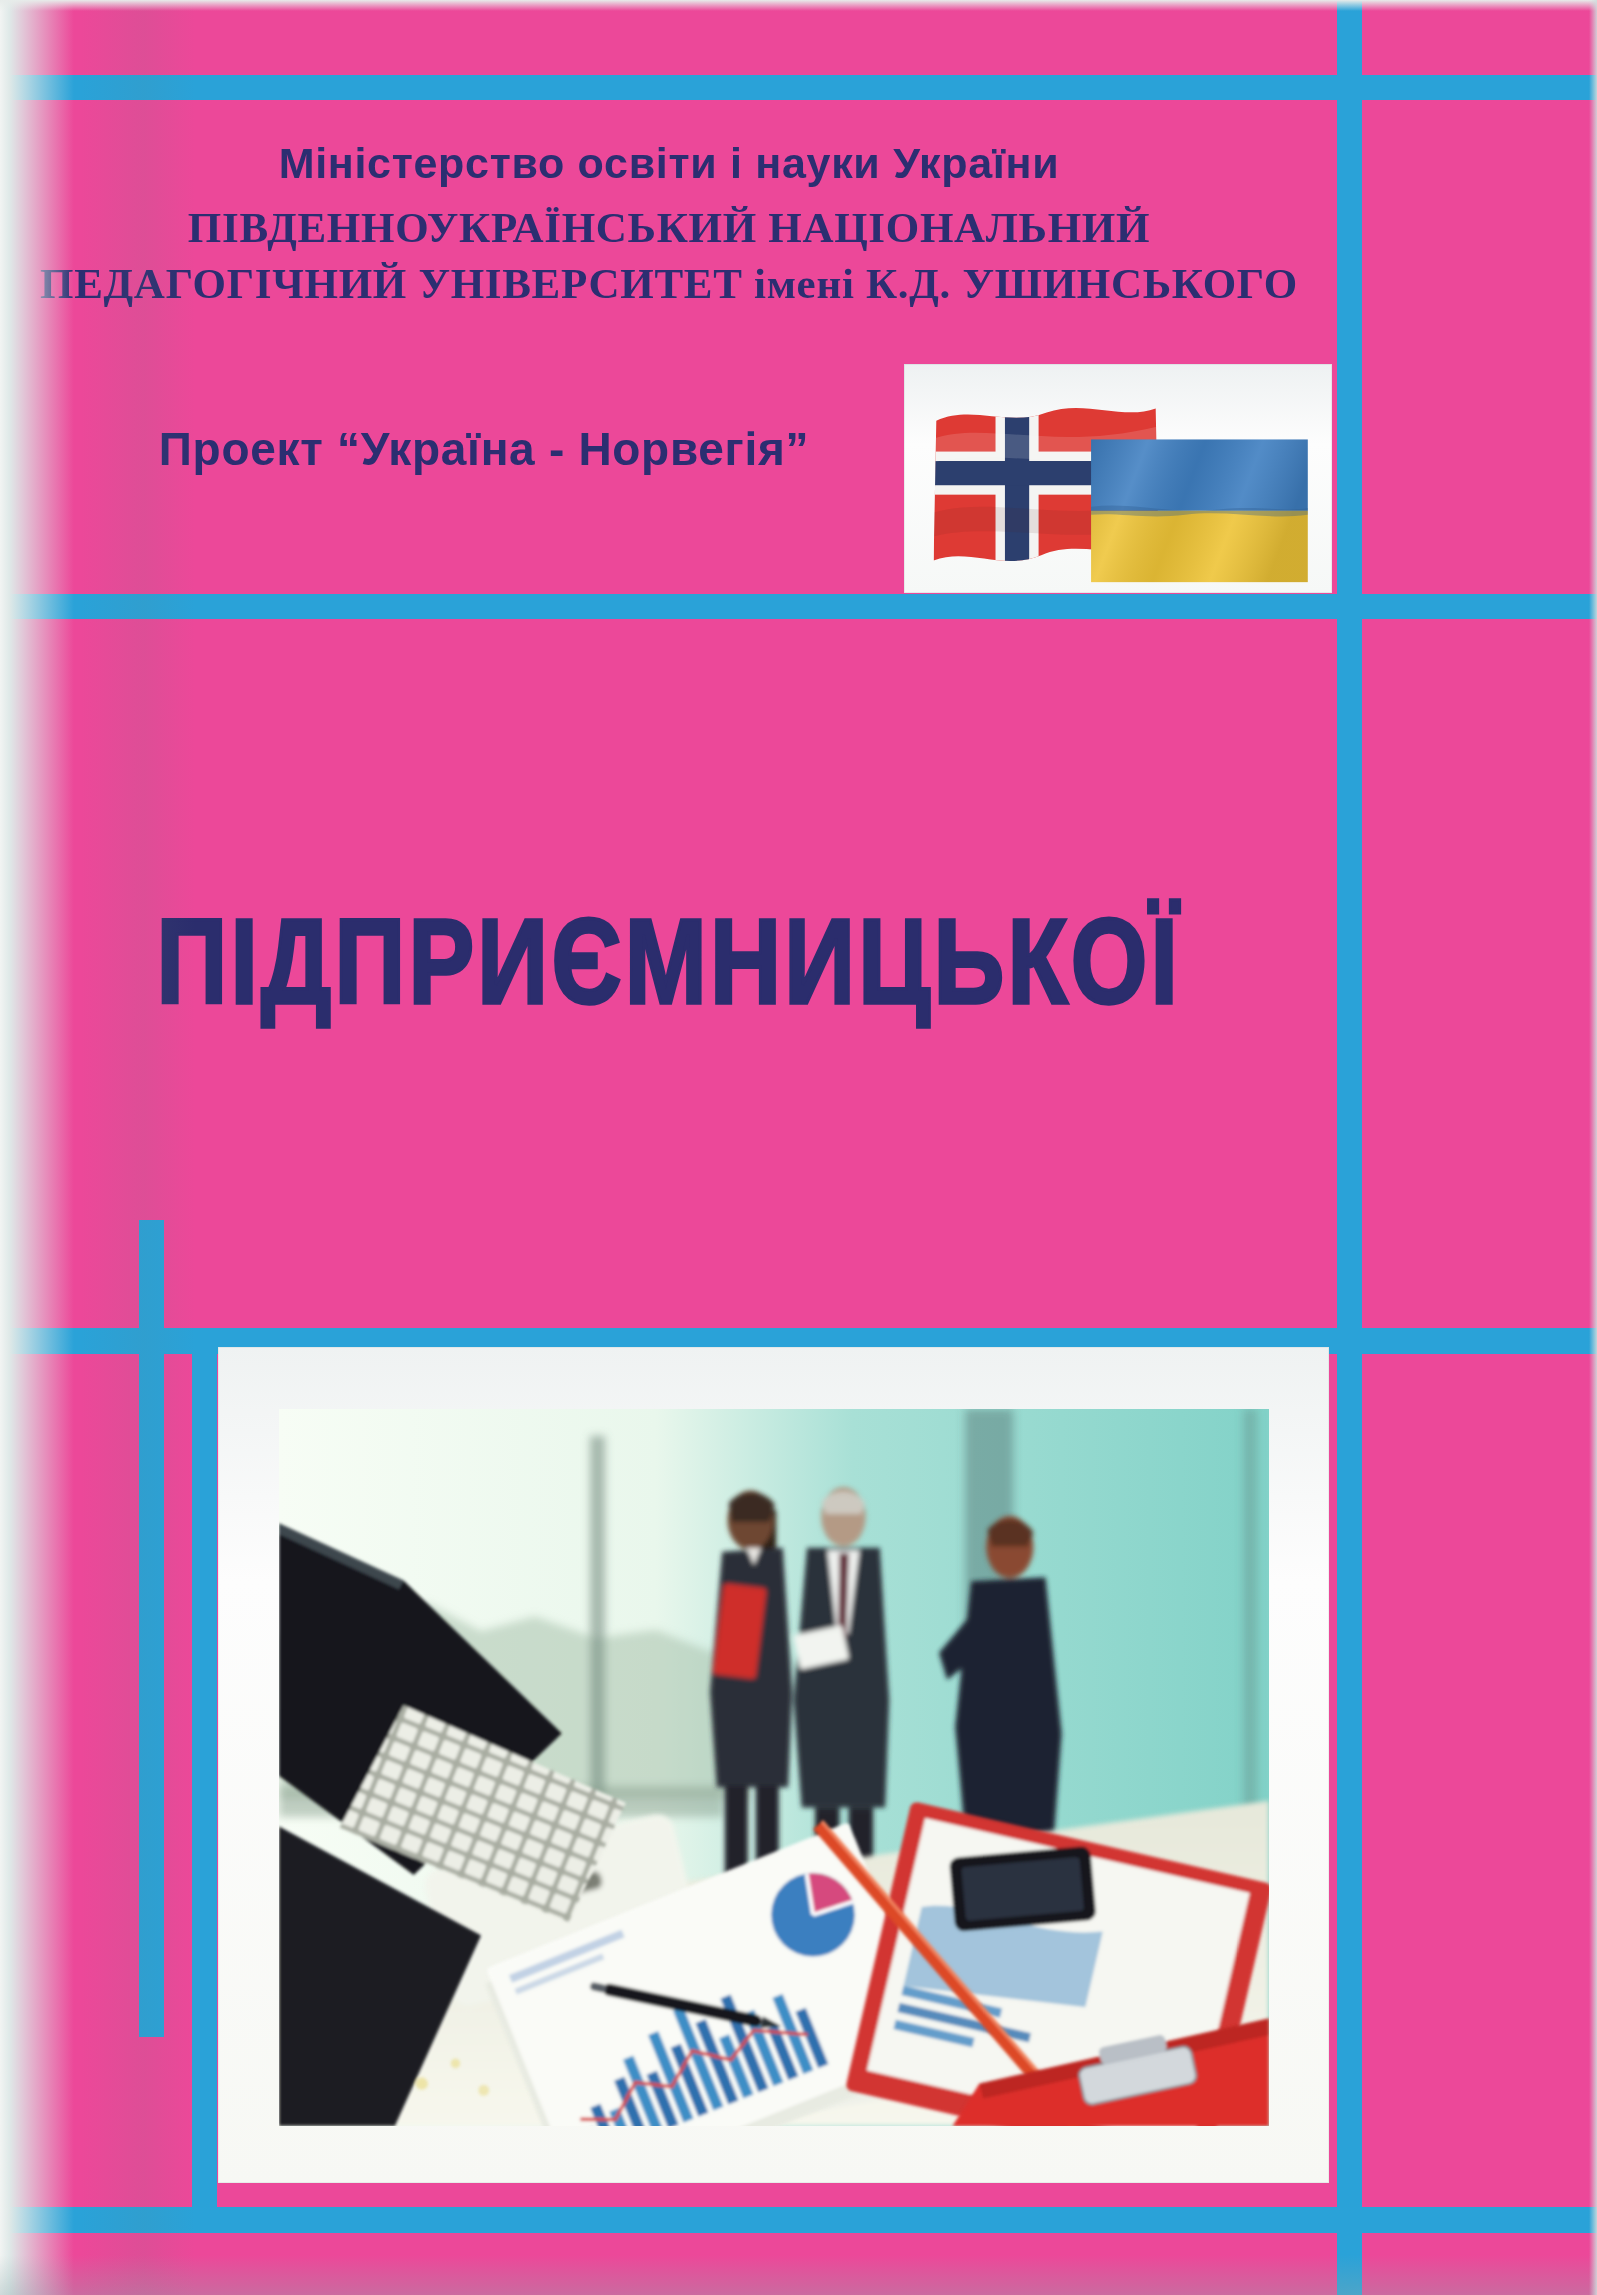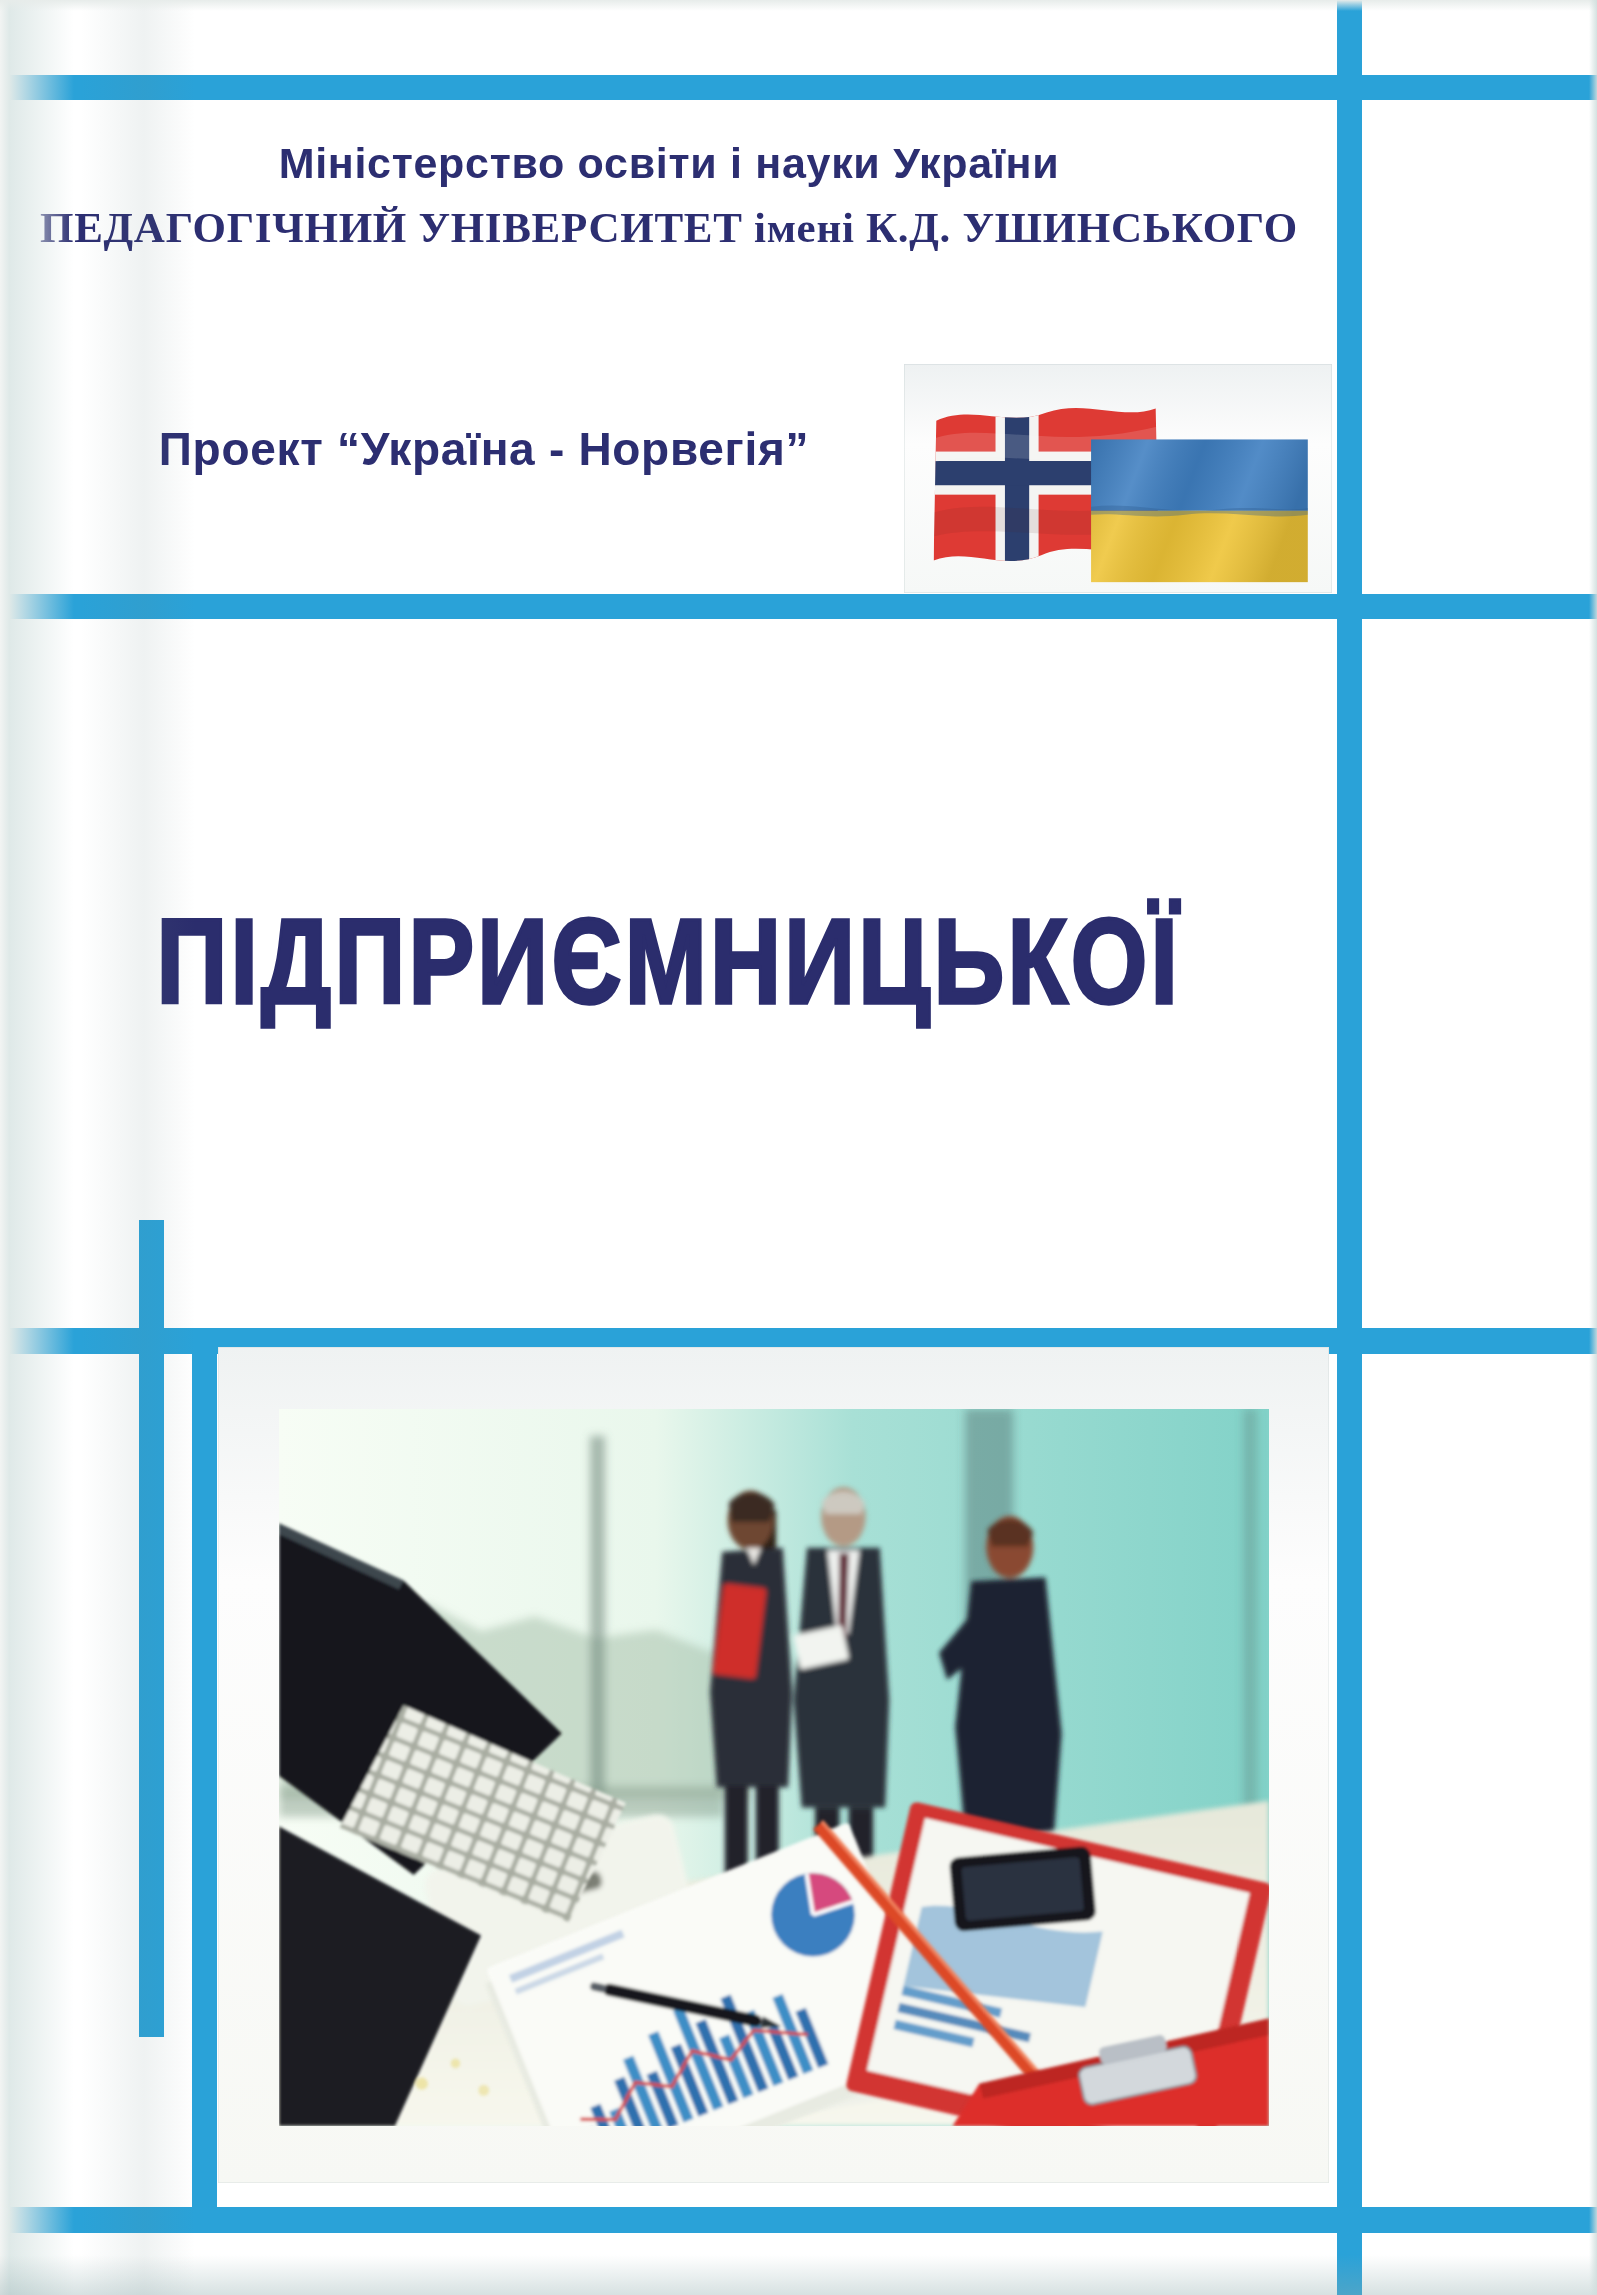--- a/index.html
+++ b/index.html
@@ -1,19 +1,19 @@
 <!DOCTYPE html>
 <html style="font-size:10.8px"><head>
 <meta charset="utf-8">
 <style>
   html,body{margin:0;padding:0;background:#7a8a8c;}
   #cover{
     position:relative;
     width:1598px;height:2295px;
-    background:#ffffff;
+    background:#ec4899;
     overflow:hidden;
     font-family:"Liberation Sans", sans-serif;
   }
   
   .shade{position:absolute;pointer-events:none;}
   #shade-left{left:0;top:0;width:74px;height:100%;
     background:linear-gradient(90deg,#f2f4f3 0,#dfe9e8 9.4px,rgba(223,233,232,0) 74px);}
   #shade-crease{left:81px;top:0;width:114px;height:100%;
     background:linear-gradient(90deg,rgba(96,128,128,0) 0,rgba(96,128,128,0.10) 55%,rgba(96,128,128,0) 100%);}
   #shade-top{left:0;top:0;width:100%;height:10.8px;
@@ -88,20 +88,21 @@
   <div class="gridline" id="hline-1"></div>
   <div class="gridline" id="hline-2"></div>
   <div class="gridline" id="hline-3"></div>
   <div class="gridline" id="hline-4"></div>
   <div class="gridline" id="vline-main"></div>
   <div class="gridline" id="vline-a"></div>
   <div class="gridline" id="vline-b"></div>
 
   <div class="txt" id="ministry">Міністерство освіти і науки України</div>
   <div class="txt" id="university">
+    <div>ПІВДЕННОУКРАЇНСЬКИЙ НАЦІОНАЛЬНИЙ</div>
     <div>ПЕДАГОГІЧНИЙ УНІВЕРСИТЕТ імені К.Д. УШИНСЬКОГО</div>
   </div>
   <div class="txt" id="project">Проект “Україна - Норвегія”</div>
 
   <div id="flags-panel">
     <svg width="428" height="229" viewBox="0 0 636 340">
       <defs>
         <clipPath id="nw-wave">
           <path d="M8,32 C62,8 116,42 172,20 C228,0 286,32 334,14 L338,212 C282,244 222,206 164,232 C106,256 56,220 4,240 Z"></path>
         </clipPath>

